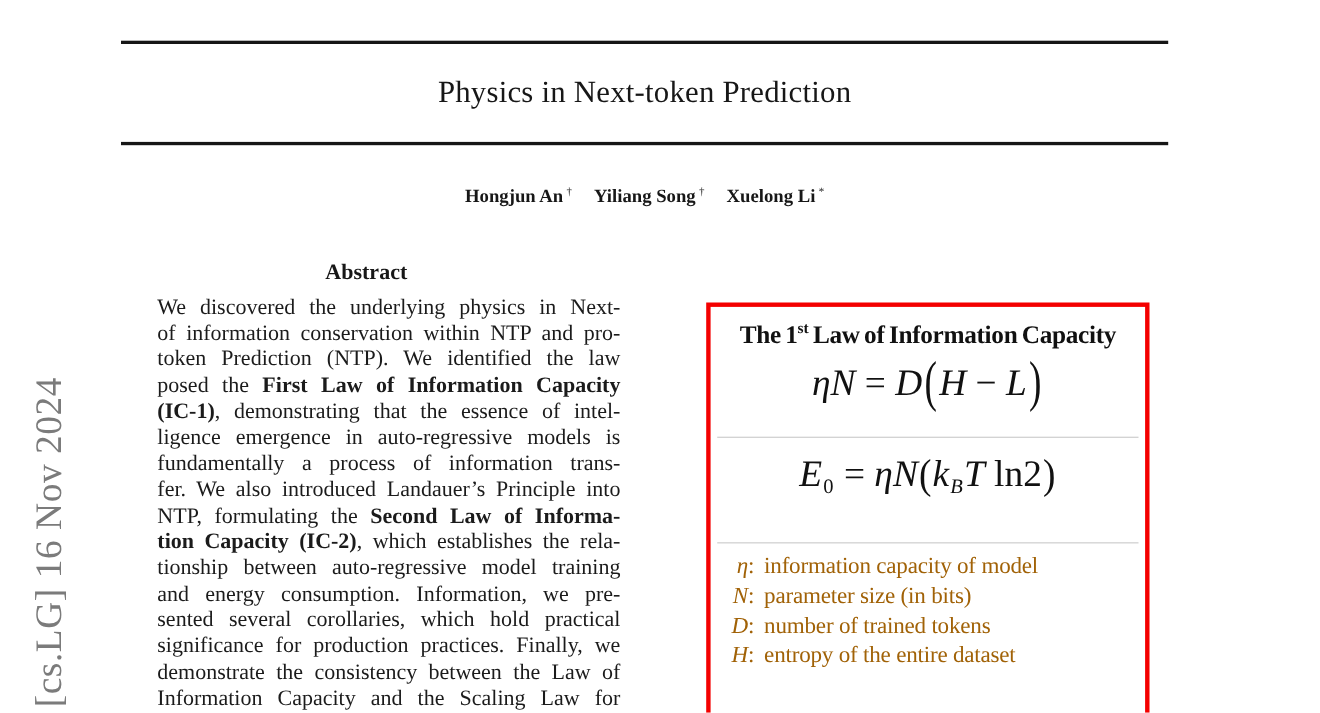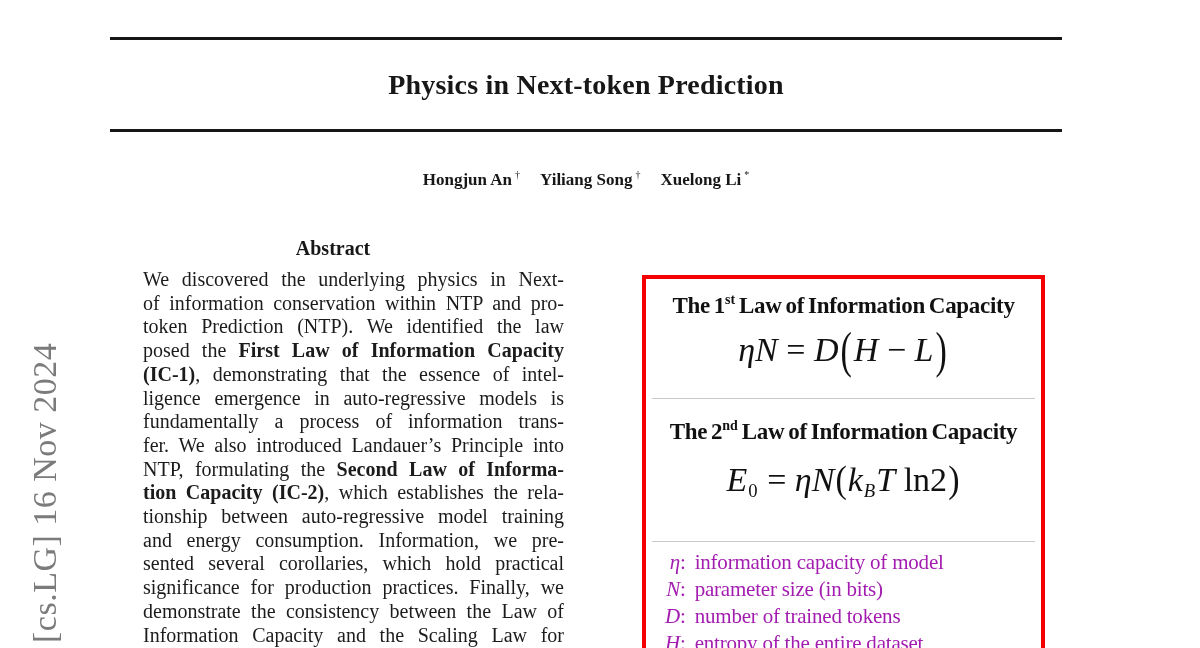--- a/index.html
+++ b/index.html
@@ -15,21 +15,21 @@
     font-size:34px; letter-spacing:0.5px; white-space:nowrap; color:#7b7b7b;
   }
 
   
   .rule { position:absolute; left:110px; width:952px; height:3px; background:#161616; }
   .rule-top { top:37px; }
   .rule-mid { top:129px; }
 
   .title {
     position:absolute; left:110px; top:70px; width:952px; margin:0;
-    text-align:center; font-size:28px; font-weight:bold; line-height:30px; letter-spacing:0.2px;
+    text-align:center; font-size:28px; font-weight:normal; line-height:30px; letter-spacing:0.2px;
   }
 
   .authors {
     position:absolute; left:110px; top:163px; width:952px;
     text-align:center; font-size:17px; font-weight:bold; line-height:24px;
   }
   .author { display:inline-block; margin:0 10px; }
   .author sup { font-size:10px; font-weight:normal; margin-left:3px; }
 
   .abs-head {
@@ -59,21 +59,21 @@
   .formula-2 { margin-top:6px; line-height:56px; }
   .f-i { font-style:italic; }
   .f-n { font-style:normal; }
   .f-sub  { font-size:0.55em; vertical-align:-0.32em; font-style:normal; margin:0 1px; }
   .f-subi { font-size:0.55em; vertical-align:-0.32em; font-style:italic; margin:0 1px; }
   .f-p  { display:inline-block; transform:scaleY(1.5); font-style:normal; margin:0 2px; }
   .f-p2 { display:inline-block; transform:scaleY(1.12); font-style:normal; margin:0 1px; }
   .divider { height:1px; background:#c9c9c9; margin:19px 6px 0 6px; }
   .divider-2 { margin-top:22px; }
   .vars { margin-top:7px; padding-left:10px; }
-  .var-row { font-size:21px; line-height:27px; letter-spacing:-0.2px; color:#a21caf; }
+  .var-row { font-size:21px; line-height:27px; letter-spacing:-0.2px; color:#a16207; }
   .var-sym { display:inline-block; width:24px; text-align:right; font-style:italic; }
   .var-colon { font-style:normal; }
   .var-desc { margin-left:9px; }
 </style>
 </head>
 <body>
 
 <div class="page">
 
   <div class="watermark" style="color: rgb(123, 123, 123);">[cs.LG]  16 Nov 2024</div>
@@ -107,21 +107,20 @@
       <div class="abs-line"><span>Information Capacity and the Scaling Law for</span></div>
     </div>
 
   <div class="figure-box" style="border-color: rgb(244, 0, 0);">
     <div class="law-title"><span>The 1</span><sup class="ord">st</sup><span> Law of Information Capacity</span></div>
 
     <div class="formula"><span class="f-i">ηN</span><span class="f-n"> = </span><span class="f-i">D</span><span class="f-p">(</span><span class="f-i">H</span><span class="f-n"> − </span><span class="f-i">L</span><span class="f-p">)</span></div>
 
     <div class="divider"></div>
 
-    <div class="law-title law-title-2"><span>The 2</span><sup class="ord">nd</sup><span> Law of Information Capacity</span></div>
 
     <div class="formula formula-2"><span class="f-i">E</span><span class="f-sub">0</span><span class="f-n"> = </span><span class="f-i">ηN</span><span class="f-p2">(</span><span class="f-i">k</span><span class="f-subi">B</span><span class="f-i">T</span><span class="f-n"> ln2</span><span class="f-p2">)</span></div>
 
     <div class="divider divider-2"></div>
 
     <div class="vars">
         <div class="var-row"><span class="var-sym">η</span><span class="var-colon">:</span><span class="var-desc">information capacity of model</span></div>
         <div class="var-row"><span class="var-sym">N</span><span class="var-colon">:</span><span class="var-desc">parameter size (in bits)</span></div>
         <div class="var-row"><span class="var-sym">D</span><span class="var-colon">:</span><span class="var-desc">number of trained tokens</span></div>
         <div class="var-row"><span class="var-sym">H</span><span class="var-colon">:</span><span class="var-desc">entropy of the entire dataset</span></div>

